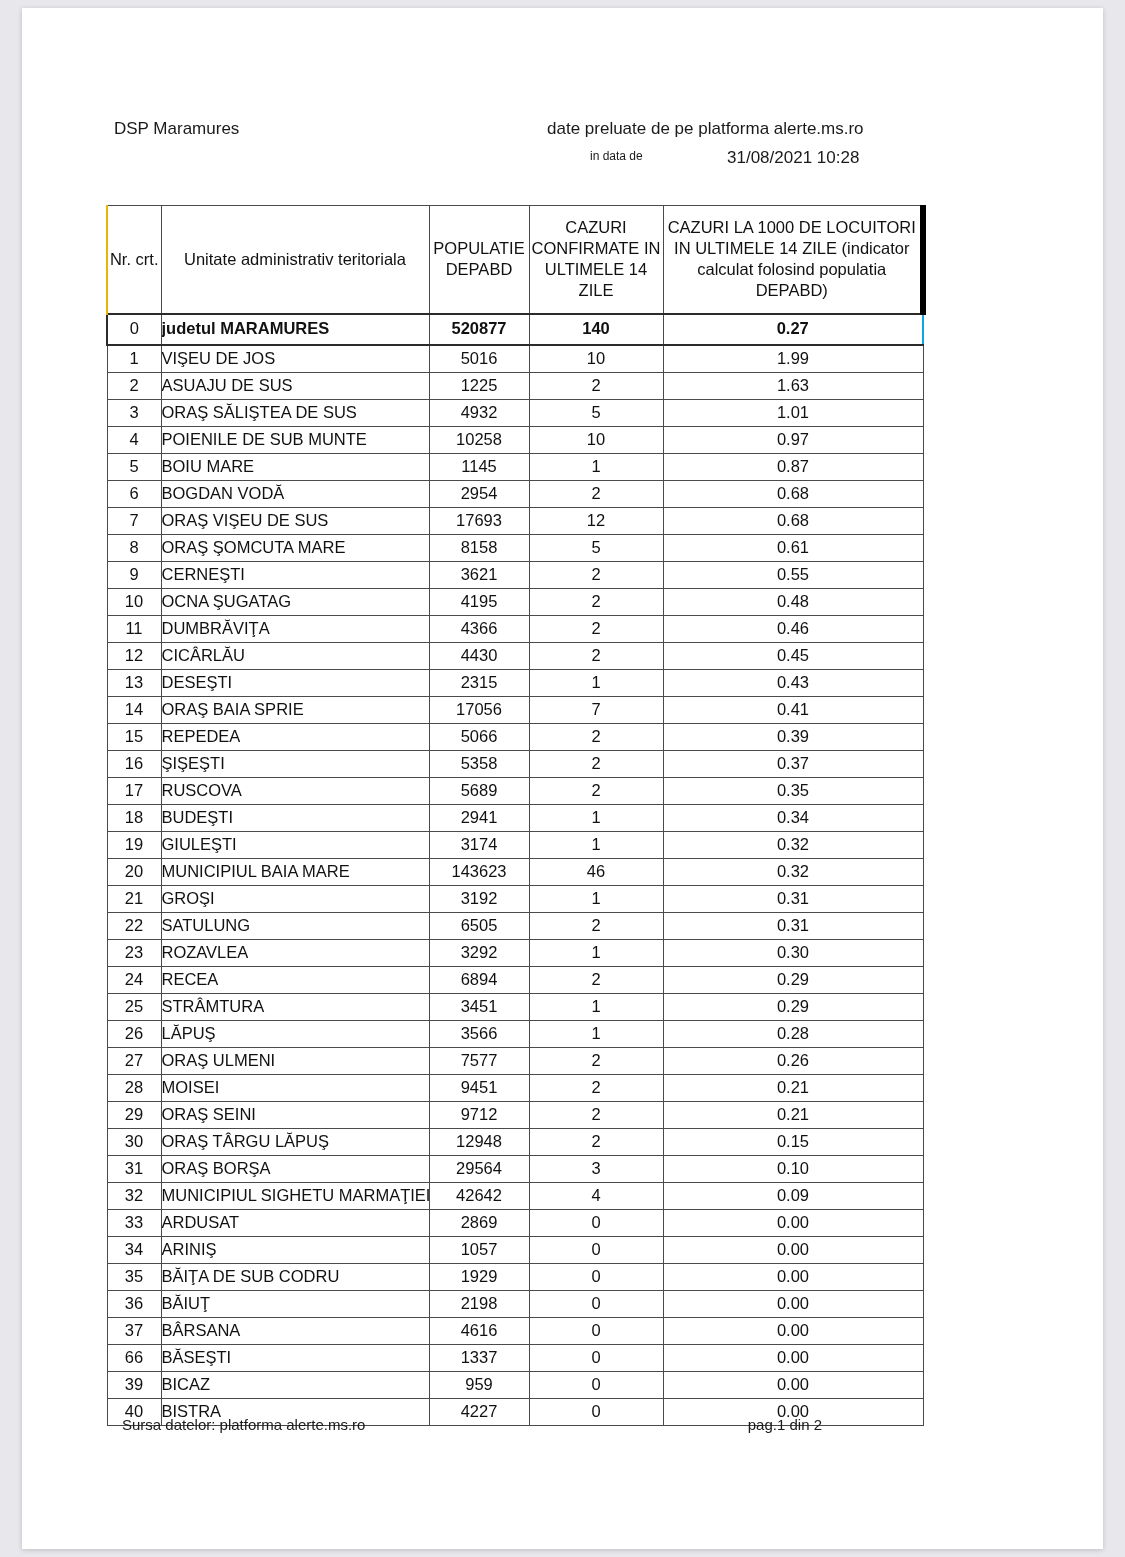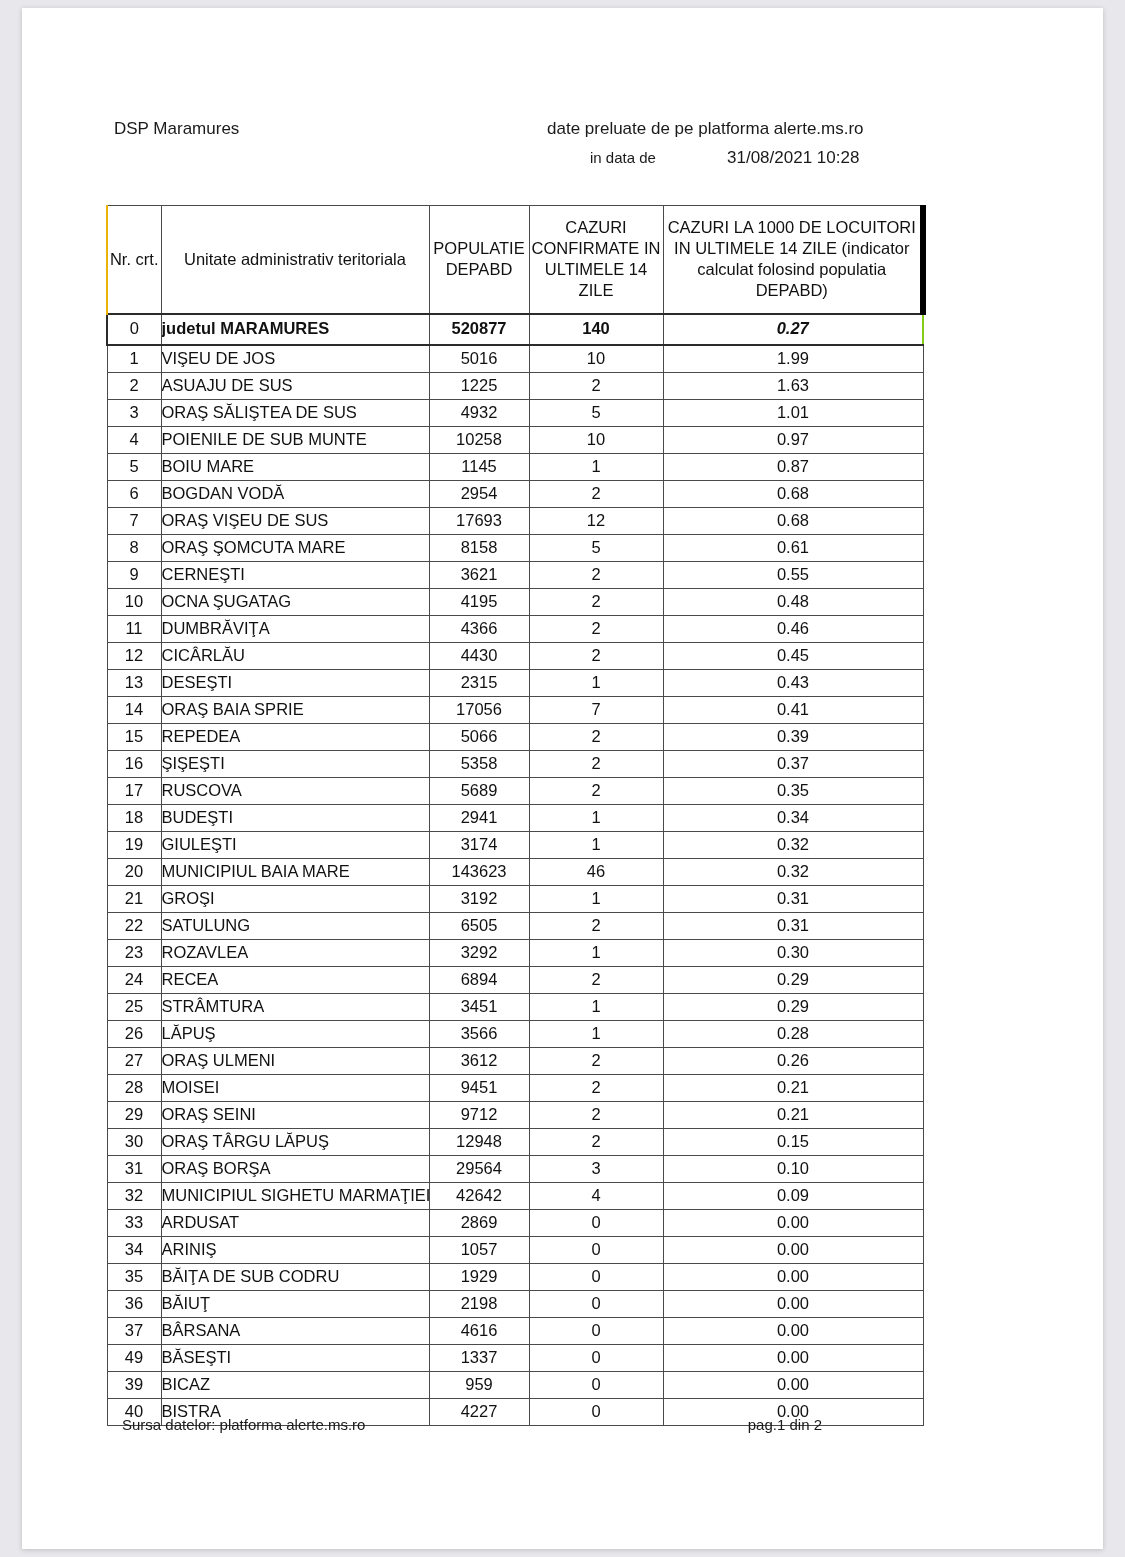--- a/index.html
+++ b/index.html
@@ -47,21 +47,21 @@
     position: absolute;
     left: 525px;
     top: 6px;
     font-size: 17px;
     color: #1a1a1a;
   }
   .hdr-right-2a {
     position: absolute;
     left: 568px;
     top: 36px;
-    font-size: 15px;
+    font-size: 12px;
     color: #1a1a1a;
   }
   .hdr-right-2b {
     position: absolute;
     left: 705px;
     top: 35px;
     font-size: 17px;
     color: #1a1a1a;
   }
 
@@ -106,21 +106,21 @@
     border-top: 2px solid #2b2b2b;
     border-bottom: 2px solid #2b2b2b;
     height: 29px;
   }
   tr.total td.c0 { font-weight: normal; }
 
   thead tr th { border-top: 2px solid #2b2b2b; }
   thead tr th.c0 { border-left: 2px solid #eab308; }
   thead tr th.c4 { border-right: 6px solid #000000; }
   tr.total td.c0 { border-left: 2px solid #2b2b2b; }
-  tr.total td.c4 { border-right: 2px solid #84cc16; font-style: italic; }
+  tr.total td.c4 { border-right: 2px solid #0ea5e9; }
 
   .footer {
     position: absolute;
     left: 0;
     top: 1408px;
     width: 100%;
     font-size: 15px;
     color: #1a1a1a;
   }
   .footer-left { position: absolute; left: 100px; top: 0; }
@@ -335,21 +335,21 @@
           <tr>
             <td class="c0">26</td>
             <td class="c1">LĂPUŞ</td>
             <td class="c2">3566</td>
             <td class="c3">1</td>
             <td class="c4">0.28</td>
           </tr>
           <tr>
             <td class="c0">27</td>
             <td class="c1">ORAŞ ULMENI</td>
-            <td class="c2">3612</td>
+            <td class="c2">7577</td>
             <td class="c3">2</td>
             <td class="c4">0.26</td>
           </tr>
           <tr>
             <td class="c0">28</td>
             <td class="c1">MOISEI</td>
             <td class="c2">9451</td>
             <td class="c3">2</td>
             <td class="c4">0.21</td>
           </tr>
@@ -410,21 +410,21 @@
             <td class="c4">0.00</td>
           </tr>
           <tr>
             <td class="c0">37</td>
             <td class="c1">BÂRSANA</td>
             <td class="c2">4616</td>
             <td class="c3">0</td>
             <td class="c4">0.00</td>
           </tr>
           <tr>
-            <td class="c0">49</td>
+            <td class="c0">66</td>
             <td class="c1">BĂSEŞTI</td>
             <td class="c2">1337</td>
             <td class="c3">0</td>
             <td class="c4">0.00</td>
           </tr>
           <tr>
             <td class="c0">39</td>
             <td class="c1">BICAZ</td>
             <td class="c2">959</td>
             <td class="c3">0</td>

